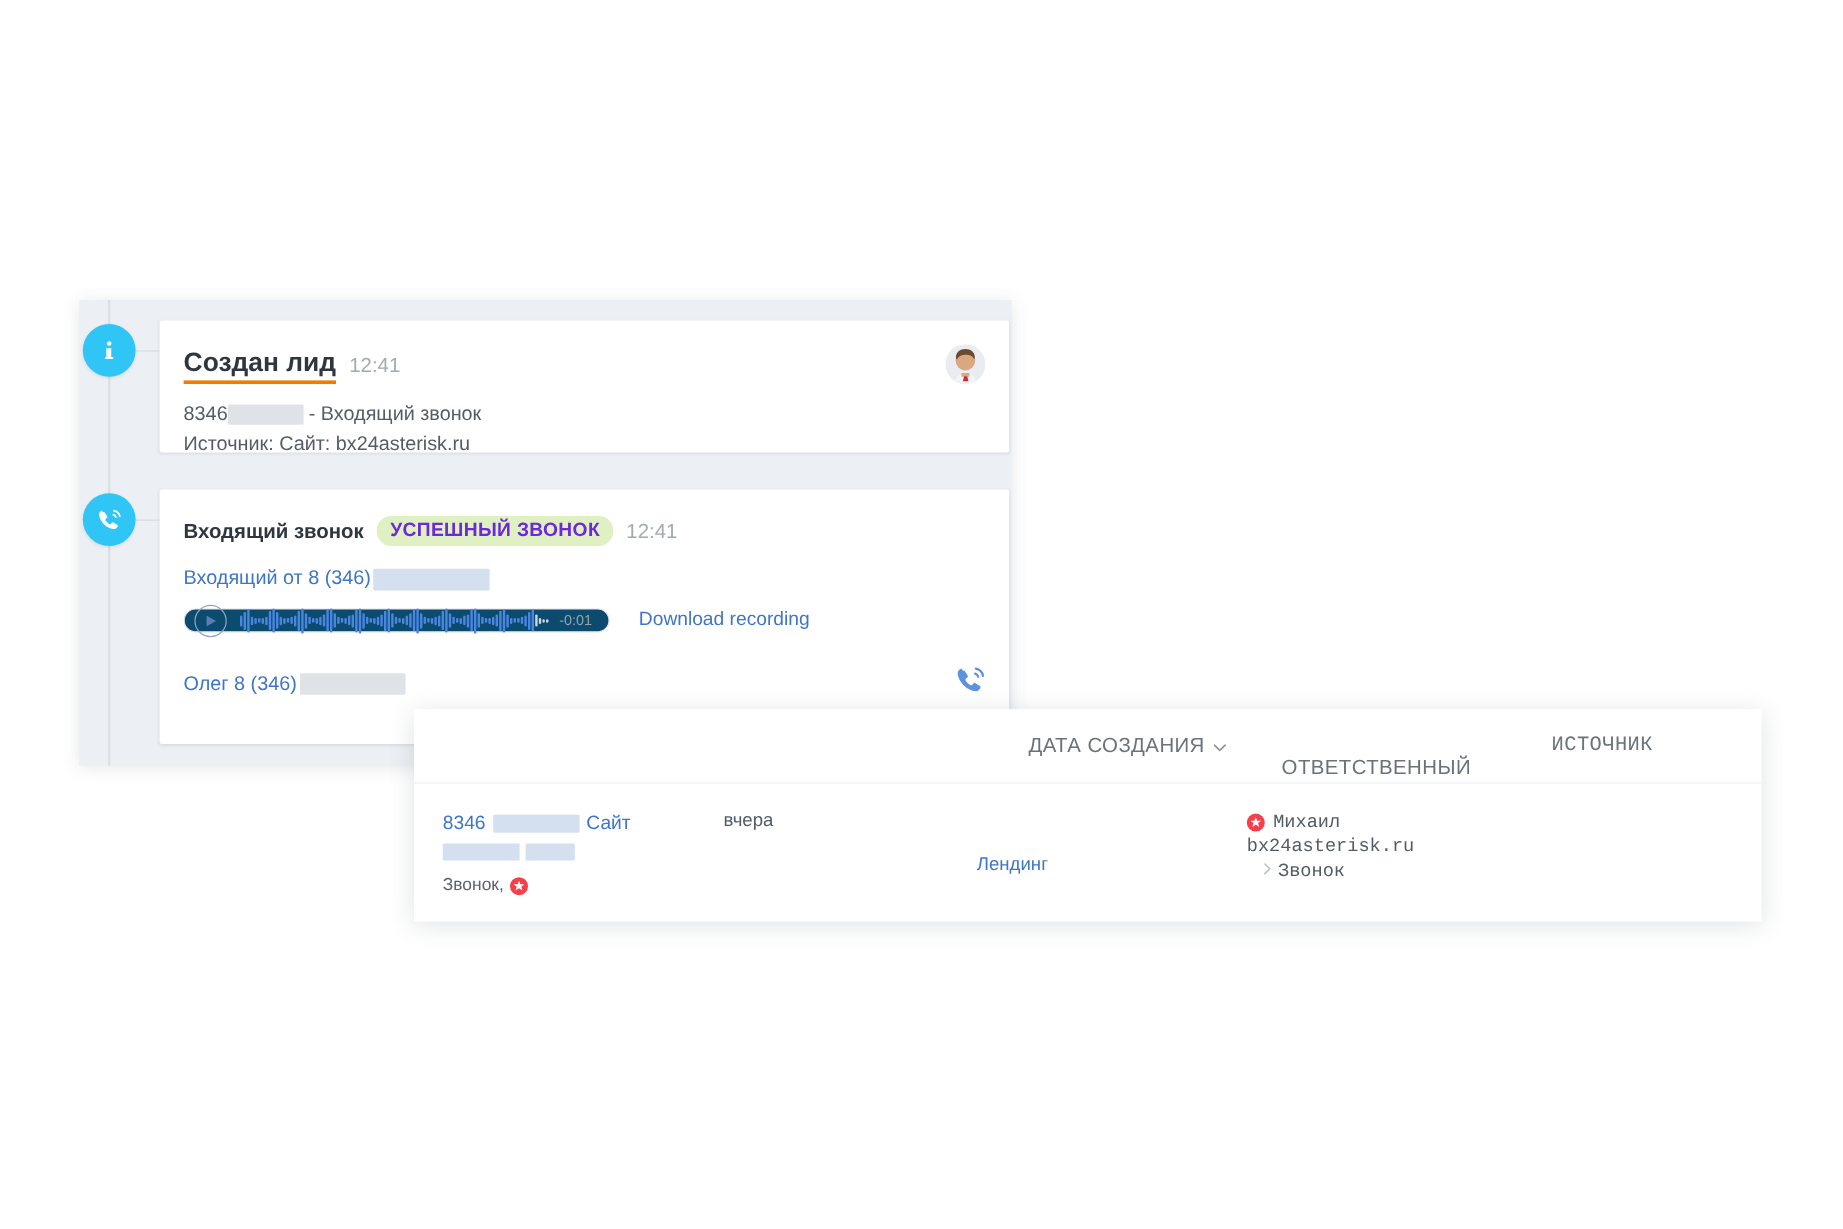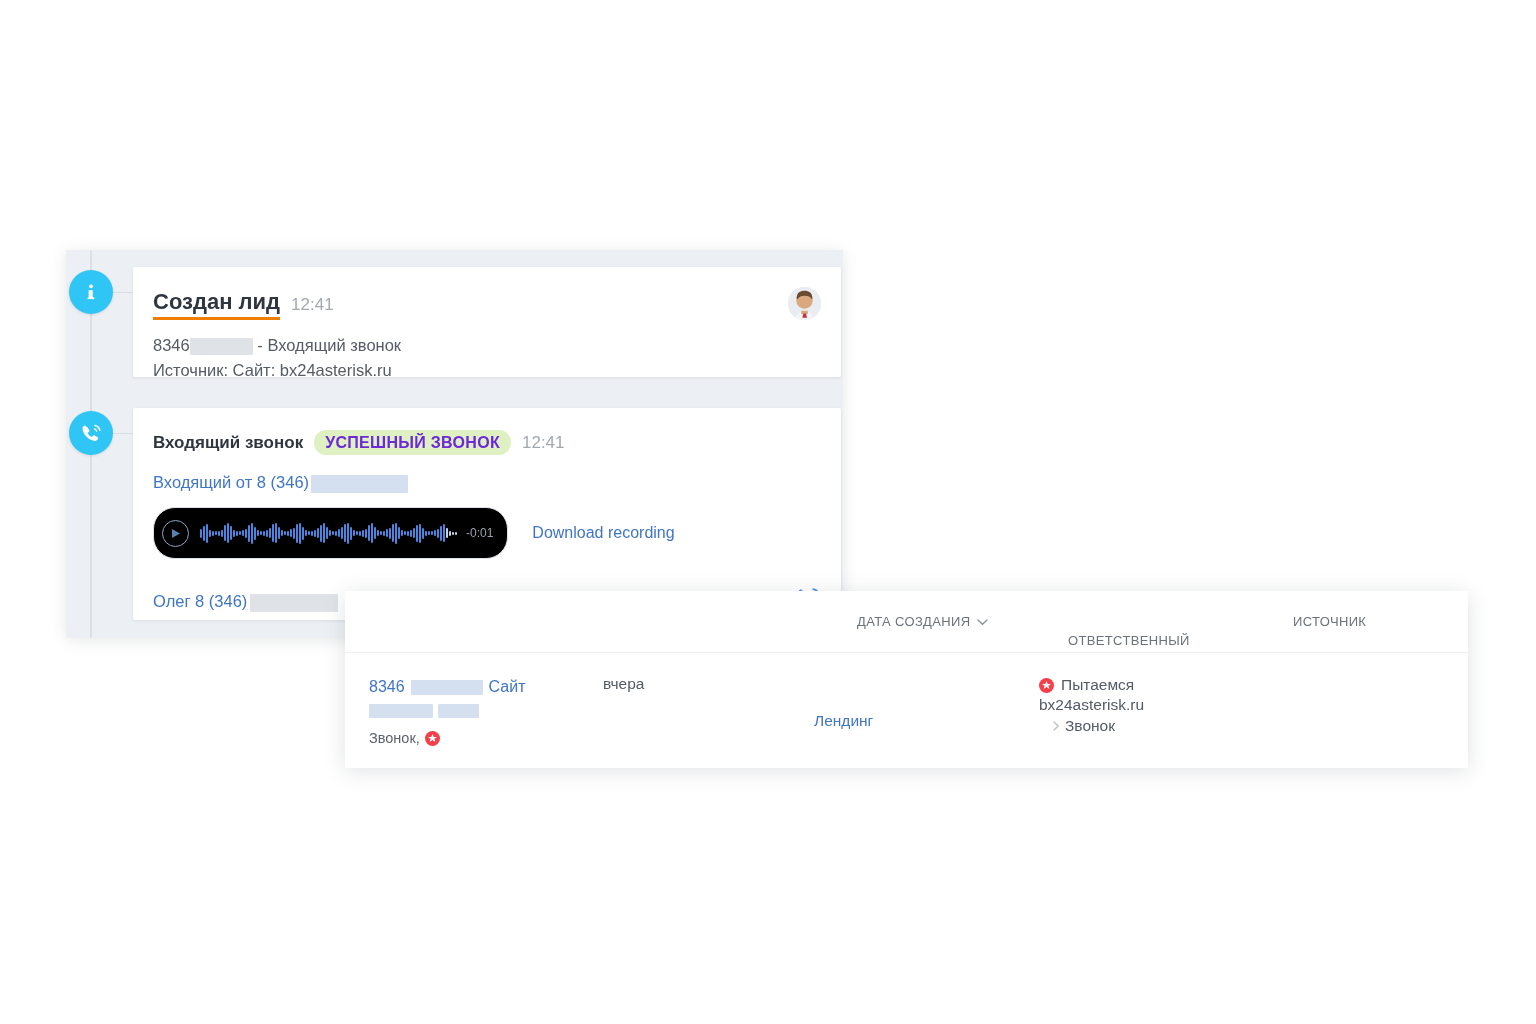--- a/index.html
+++ b/index.html
@@ -116,23 +116,23 @@
     border-radius: 1px;
   }
   .redact.blue { background: #d4e0f0; }
 
   
   .audio-player {
     display: inline-flex;
     align-items: center;
     border: 1px solid #dde2e8;
     border-radius: 22px;
-    height: 52px;
+    height: 20px;
     padding: 0 14px 0 8px;
-    background: #000000;
+    background: #0c4a6e;
     box-sizing: border-box;
   }
   .play-btn {
     width: 25px; height: 25px;
     border: 1px solid #8fa6c4;
     border-radius: 50%;
     display: flex; align-items: center; justify-content: center;
     flex: none;
   }
   .wave {
@@ -178,39 +178,39 @@
     box-shadow: 0 3px 20px rgba(60,72,88,0.16);
     z-index: 10;
   }
   .thead {
     height: 61px;
     display: flex;
     align-items: center;
     border-bottom: 1px solid #edeff2;
   }
   .th {
-    font-size: 13px;
+    font-size: 17px;
     letter-spacing: 0.35px;
     color: #6b727c;
     text-transform: uppercase;
     display: flex;
     align-items: center;
     gap: 7px;
   }
   .tbody-row {
     display: flex;
     padding-top: 22px;
   }
   .td { font-size: 15.5px; color: #535b66; }
 
   .col-lead  { width: 258px; padding-left: 24px; box-sizing: border-box; }
   .col-stage { width: 254px; }
   .col-date  { width: 211px; }
   .col-resp  { width: 225px; margin-top: 37px; }
-  .col-src   { width: 175px; }
+  .col-src   { width: 175px; font-family: Liberation Mono, monospace; }
 
   .stage-bar {
     display: flex;
     width: 218px;
     height: 15px;
     border: 1px solid #cfd6de;
     box-sizing: border-box;
     background: #fff;
   }
   .stage-bar i {
@@ -472,21 +472,21 @@
       <span class="link-blue">Лендинг</span>
     </div>
 
     <div class="col-src">
       <div class="src-line" style="display:flex;align-items:center;gap:7px;">
         <span class="star-icon">
           <svg width="9" height="9" viewBox="0 0 10 10" aria-hidden="true">
             <path d="M5 0l1.3 3.3H10L7.1 5.4 8.2 9 5 6.8 1.8 9l1.1-3.6L0 3.3h3.7z" fill="#ffffff"></path>
           </svg>
         </span>
-        <span>Пытаемся</span>
+        <span>Михаил</span>
       </div>
       <div class="src-line">bx24asterisk.ru</div>
       <div class="src-line src-sub" style="padding-left:14px;">
         <span class="chev">
           <svg width="7" height="10" viewBox="0 0 7 10" aria-hidden="true">
             <path d="M1 1l4.2 4L1 9" stroke="#b9bfc7" stroke-width="1.3" fill="none" stroke-linecap="round"></path>
           </svg>
         </span>
         <span>Звонок</span>
       </div>

